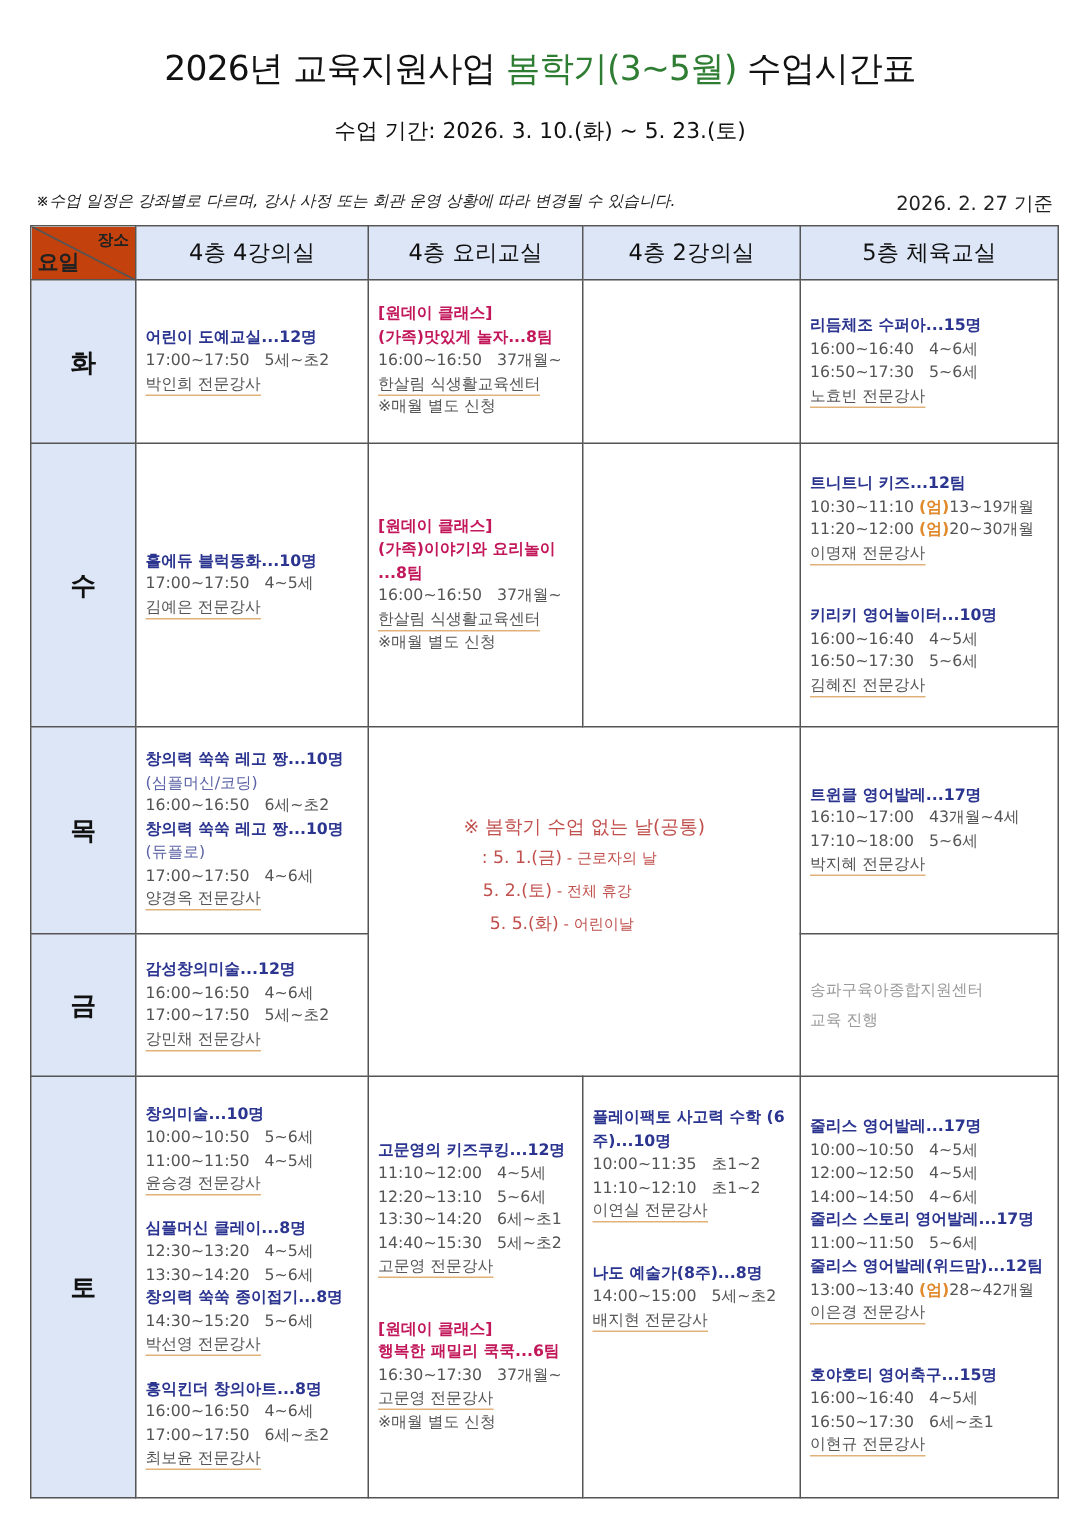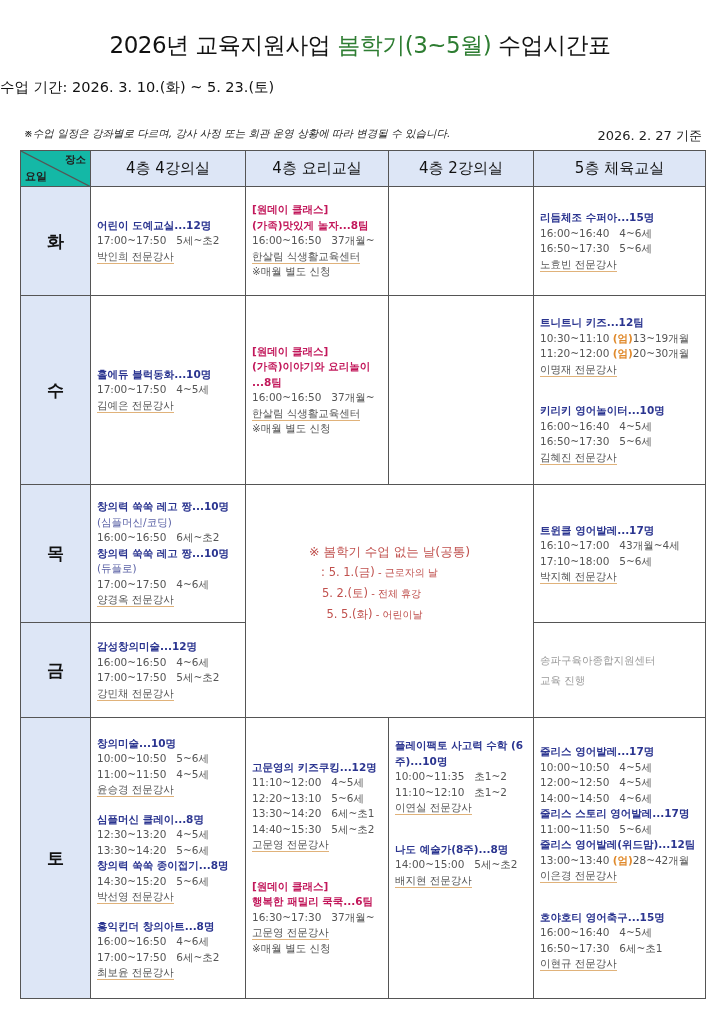--- a/index.html
+++ b/index.html
@@ -1,30 +1,30 @@
 <!DOCTYPE html>
 <html><head>
 <meta charset="utf-8">
 <style>
   * { box-sizing: border-box; margin: 0; padding: 0; }
   html, body { width: 720px; height: 1018px; background: #ffffff; overflow: hidden; }
   body { font-family: "DejaVu Sans", "Liberation Sans", sans-serif; color: #222; position: relative; }
   .title { position: absolute; top: 30px; left: 0; width: 720px; text-align: center; font-size: 23px; letter-spacing: -0.5px; color: #111; }
   .title .hl { color: #2e7d32; }
-  .period { position: absolute; top: 78px; left: 0; width: 720px; text-align: left; font-size: 14.5px; color: #111; }
+  .period { position: absolute; top: 78px; left: 0; width: 720px; text-align: center; font-size: 14.5px; color: #111; }
   .notice { position: absolute; top: 127px; left: 24px; font-size: 10.5px; color: #222; font-style: italic; }
   .basedate { position: absolute; top: 127px; right: 18px; font-size: 13px; color: #222; }
 
   table.sched { position: absolute; top: 150px; left: 20px; width: 685px; border-collapse: collapse; table-layout: fixed; }
   table.sched td, table.sched th { border: 1.5px solid #555; vertical-align: middle; }
   th.head { background: #dde6f6; height: 36px; font-weight: normal; font-size: 15px; color: #111; text-align: center; }
-  th.corner { position: relative; background: #14b8a6; }
+  th.corner { position: relative; background: #c2410c; }
   th.corner .diag { position: absolute; inset: 0; }
   th.corner .place { position: absolute; top: 2px; right: 4px; font-size: 10.5px; font-weight: bold; }
-  th.corner .day { position: absolute; bottom: 2px; left: 4px; font-size: 11px; font-weight: bold; font-family: Liberation Serif, serif; }
+  th.corner .day { position: absolute; bottom: 2px; left: 4px; font-size: 14px; font-weight: bold; font-family: Liberation Serif, serif; }
   td.daycell { background: #dde6f6; text-align: center; font-size: 17px; font-weight: bold; color: #111; }
   td.cell { padding: 4px 6px; font-size: 10.5px; line-height: 15.5px; color: #555; }
   .blk { margin: 0; }
   .blk + .blk { margin-top: 14px; }
   .cname { color: #2b3590; font-weight: bold; }
   .csub { color: #5b62a6; }
   .oneday { color: #c2185b; font-weight: bold; }
   .oneday-name { color: #c2185b; font-weight: bold; }
   .teacher { display: inline-block; color: #555; border-bottom: 1.5px solid #e0b27a; line-height: 14px; }
   .note { color: #555; }

